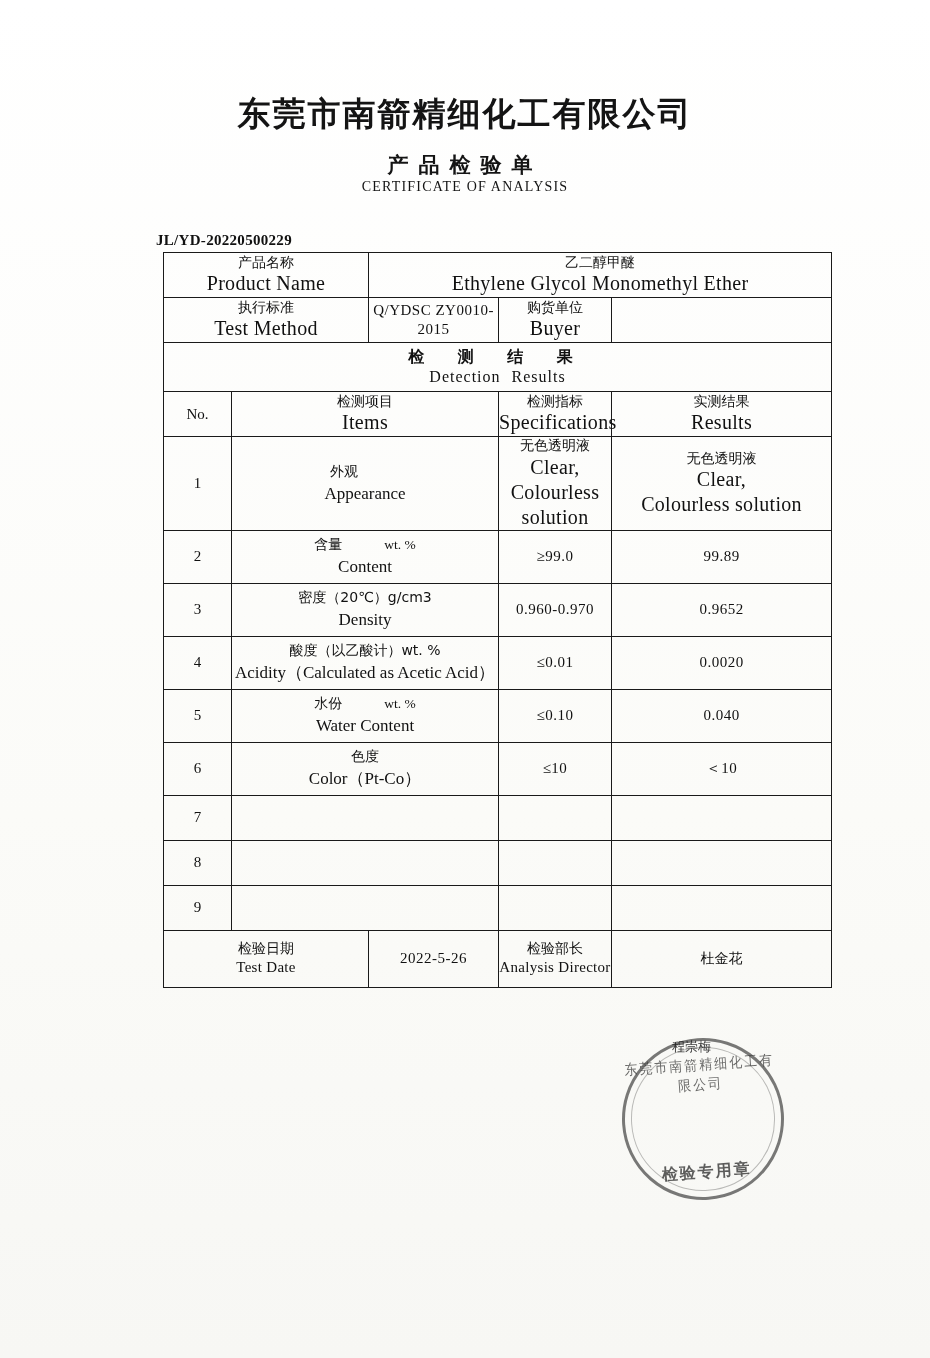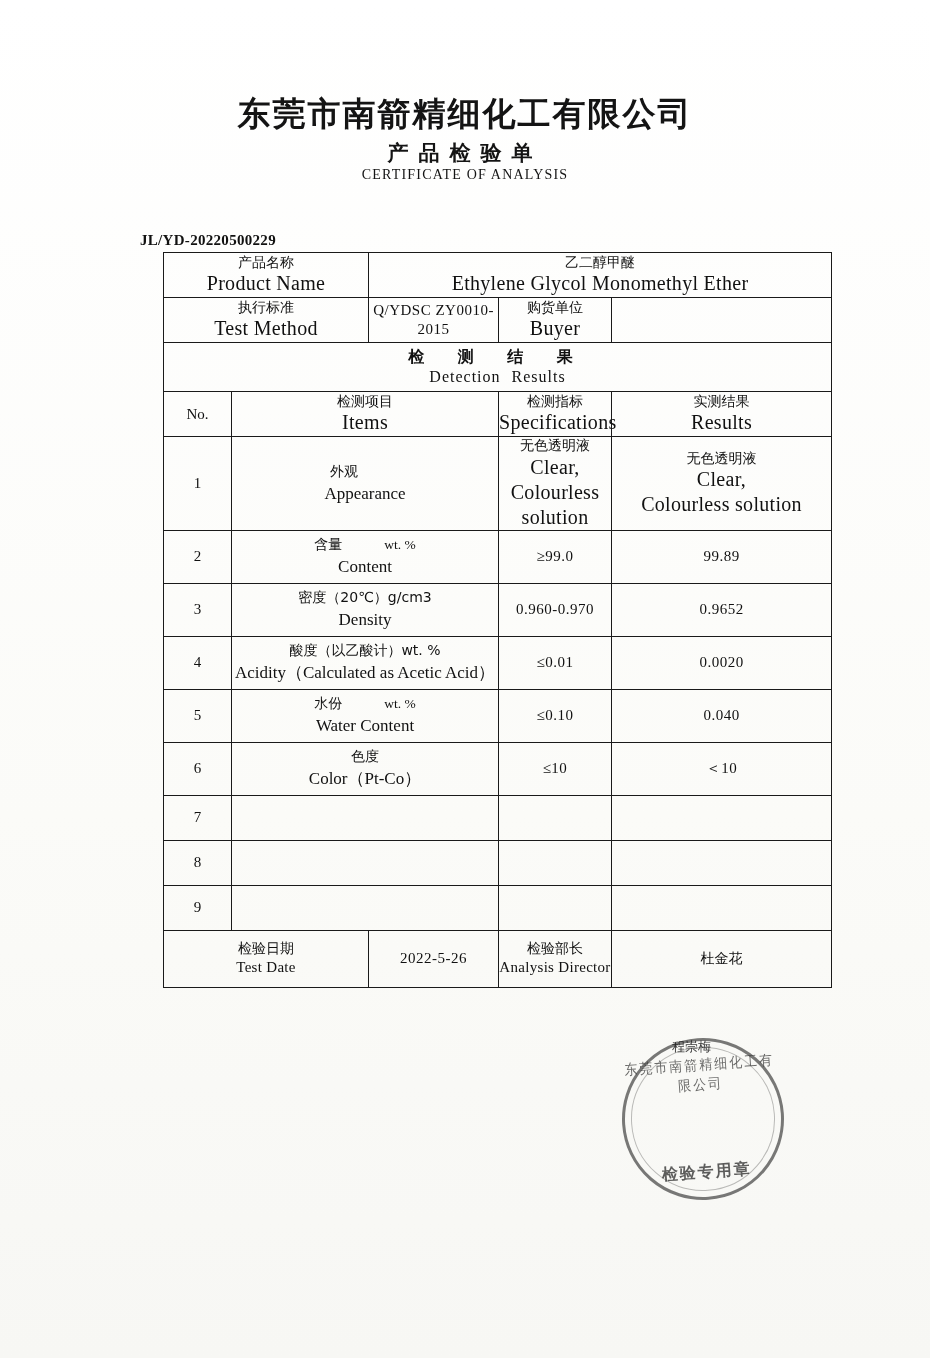--- a/index.html
+++ b/index.html
@@ -37,38 +37,38 @@
     text-align: center;
   }
   .company-name {
     font-family: "DejaVu Sans", sans-serif;
     font-weight: bold;
     font-size: 33px;
     letter-spacing: 2px;
     color: #141414;
   }
   .doc-title-cn {
-    margin-top: 2px;
+    margin-top: 14px;
     font-family: "DejaVu Sans", sans-serif;
     font-weight: bold;
     font-size: 21px;
     letter-spacing: 10px;
     color: #141414;
   }
   .doc-title-en {
     margin-top: 0;
     font-family: "Liberation Serif", serif;
     font-size: 14px;
     letter-spacing: 1.2px;
     color: #141414;
   }
 
   .serial {
     position: absolute;
-    left: 140px;
+    left: 156px;
     top: 232px;
     font-family: "Liberation Serif", serif;
     font-weight: bold;
     font-size: 15px;
     letter-spacing: 0.3px;
   }
 
   table.coa {
     position: absolute;
     left: 131px;

